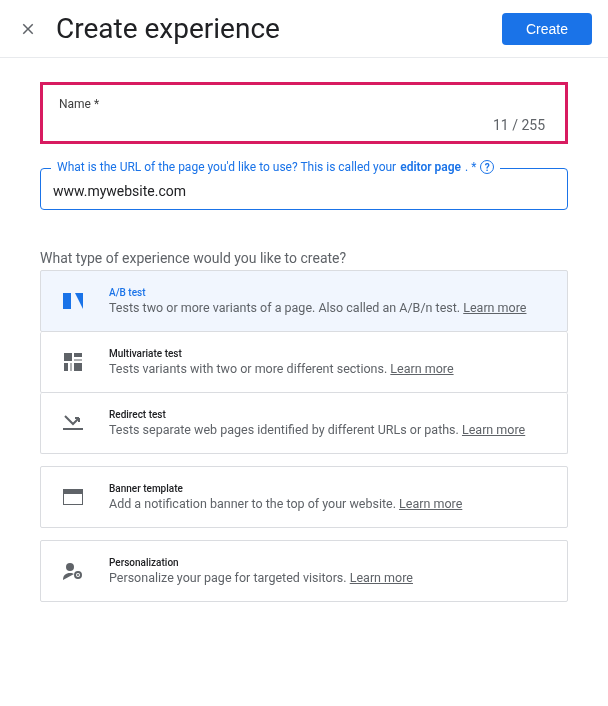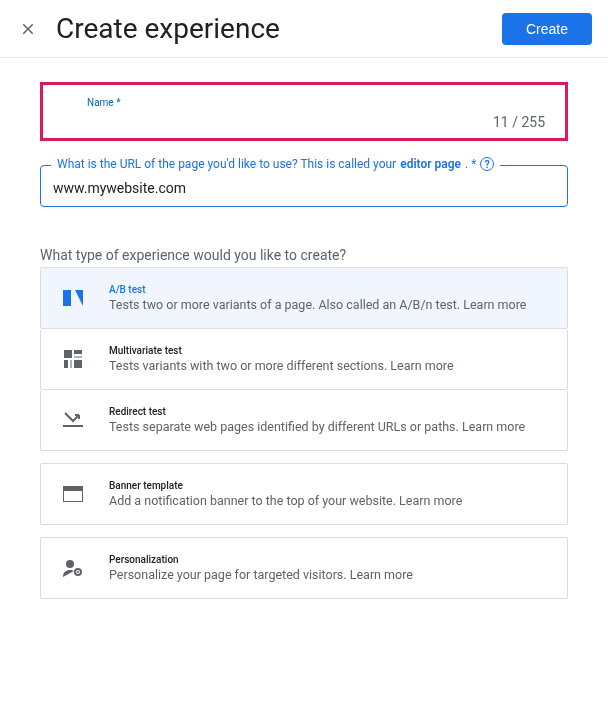--- a/index.html
+++ b/index.html
@@ -40,25 +40,24 @@
   }
   .content {
     padding: 24px 40px;
   }
   .highlight-box {
     border: 3px solid #d81b60;
     padding: 12px 16px 8px 16px;
     margin-bottom: 24px;
   }
   .field-label {
-    font-size: 10px;
-    color: #0369a1;
+    font-size: 12px;
+    color: #404040;
     margin-bottom: 2px;
     padding-left: 0px;
-    margin-left: 28px;
   }
   .text-input {
     width: 100%;
     border: 1px solid #dadce0;
     border-radius: 4px;
     padding: 10px 12px;
     font-size: 14px;
     color: #202124;
     outline: none;
   }
@@ -143,20 +142,21 @@
     font-weight: 500;
     color: #202124;
     margin-bottom: 2px;
   }
   .option-card.selected .option-title { color: #1a73e8; }
   .option-desc {
     font-size: 12.5px;
     color: #5f6368;
   }
   .learn-more {
+    text-decoration: underline;
     color: #5f6368;
     cursor: pointer;
   }
   svg { fill: currentColor; }
 </style>
 </head>
 <body>
 
 <div class="header">
   <div class="close-btn">

